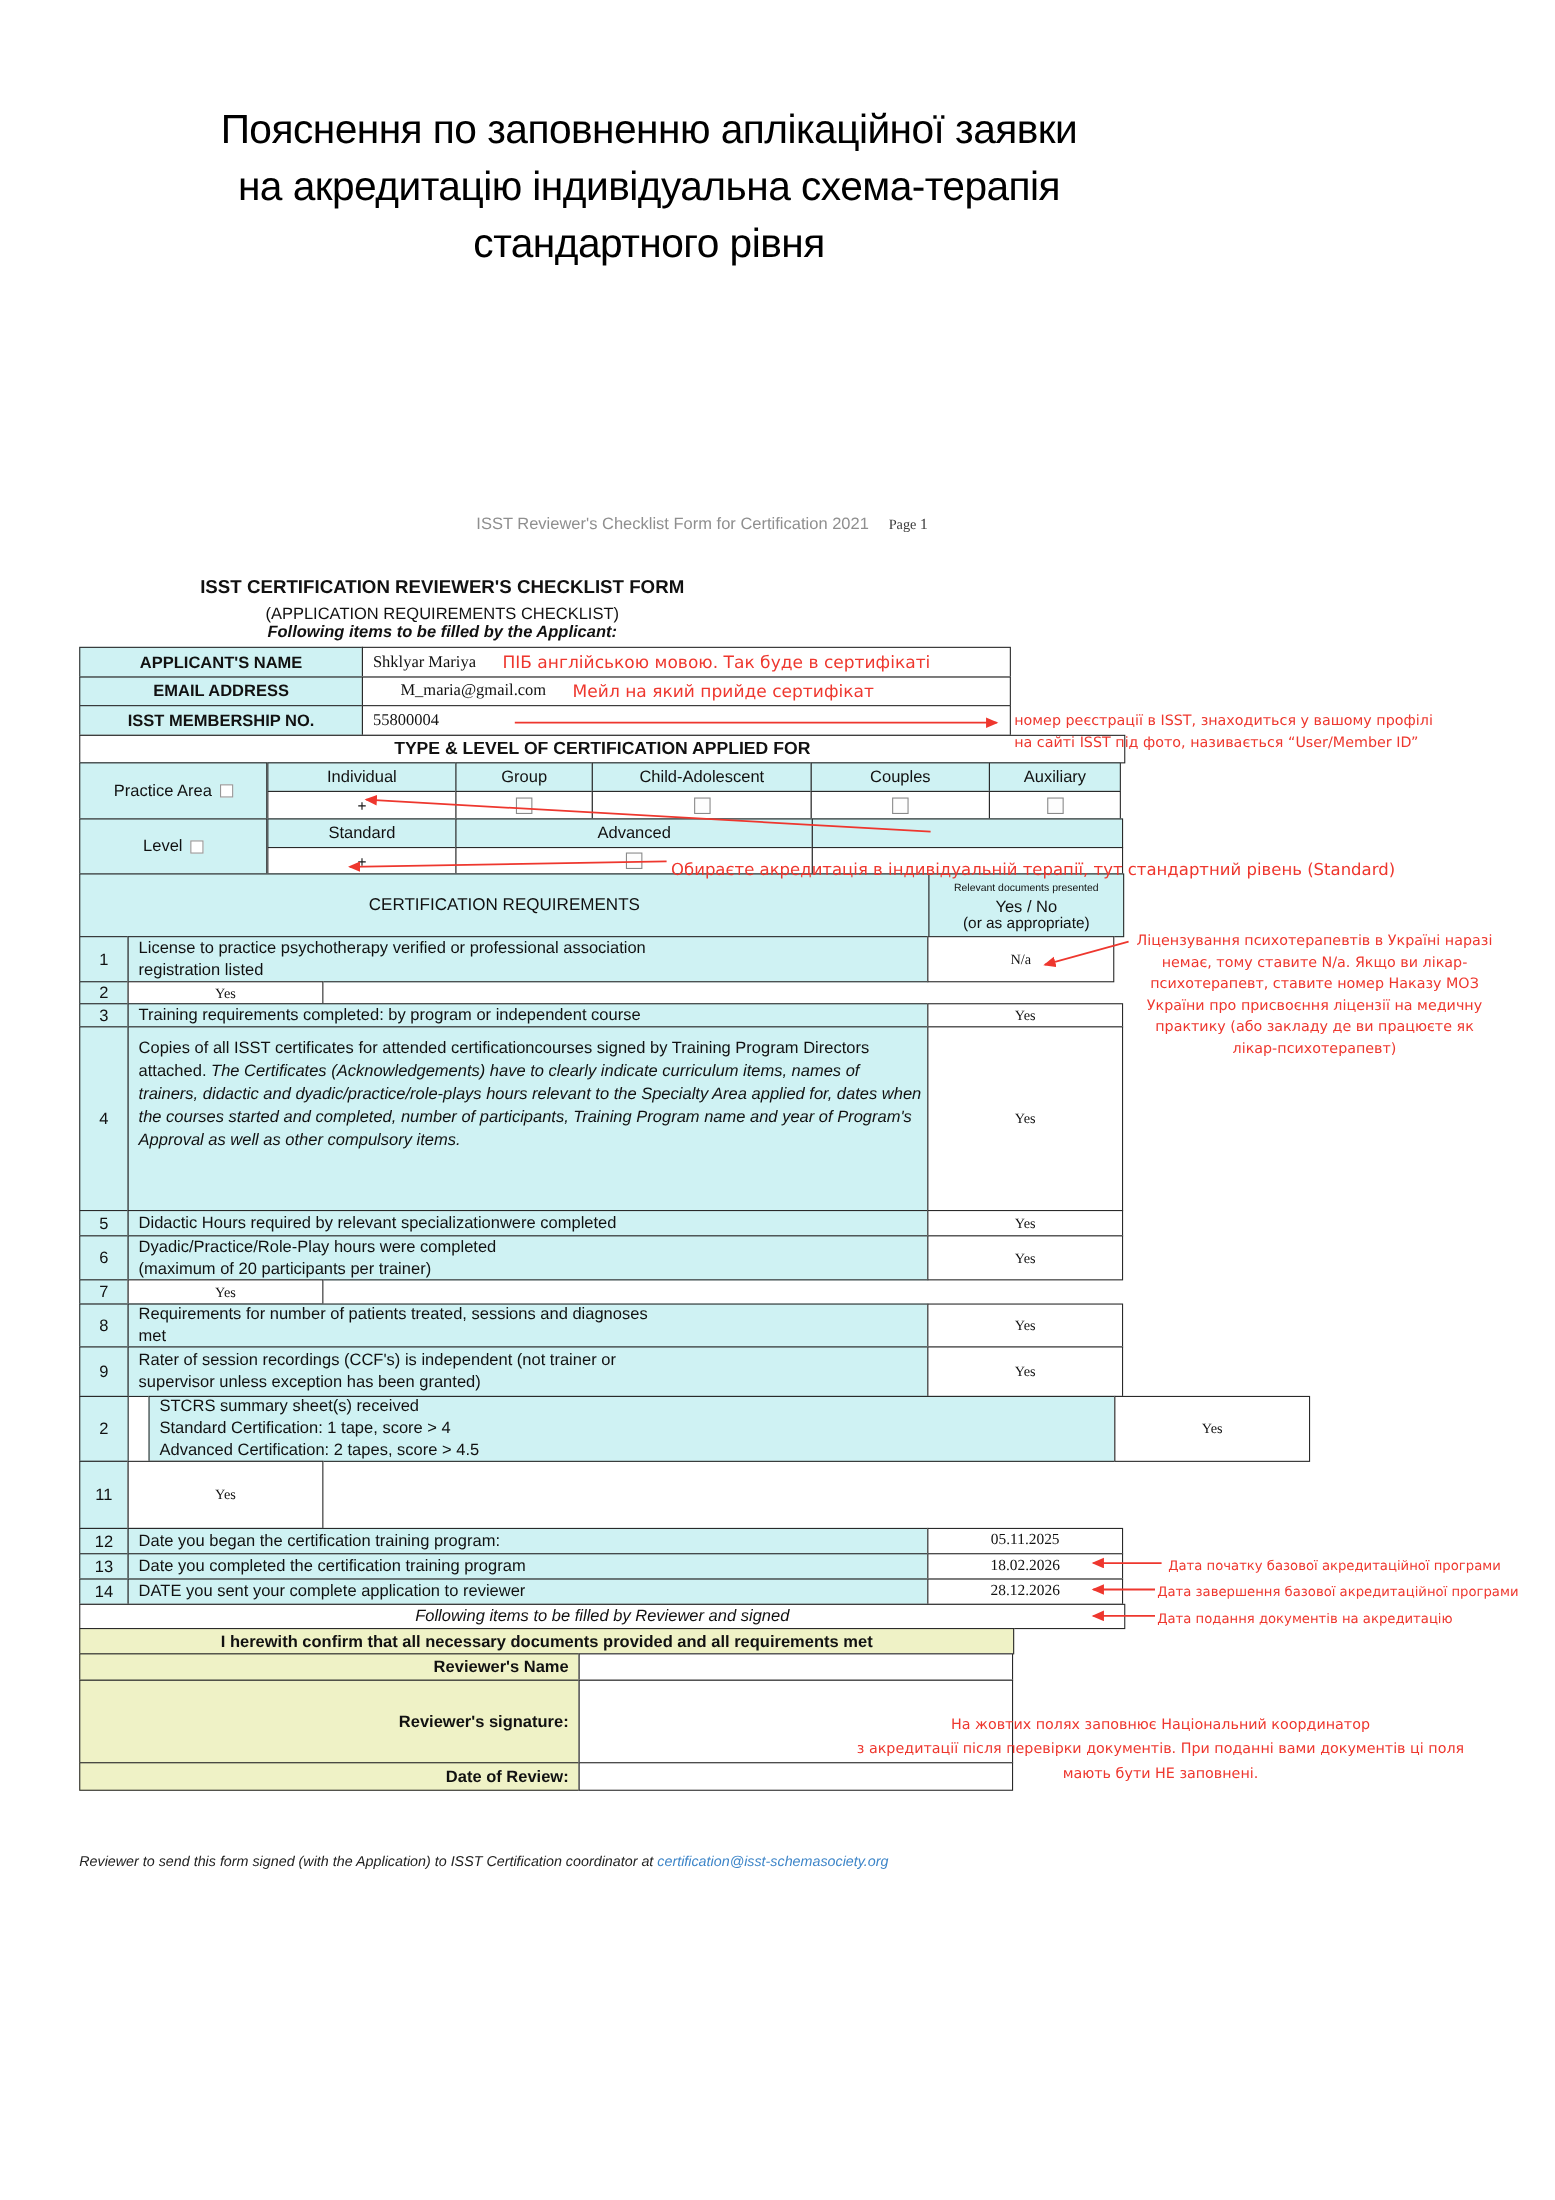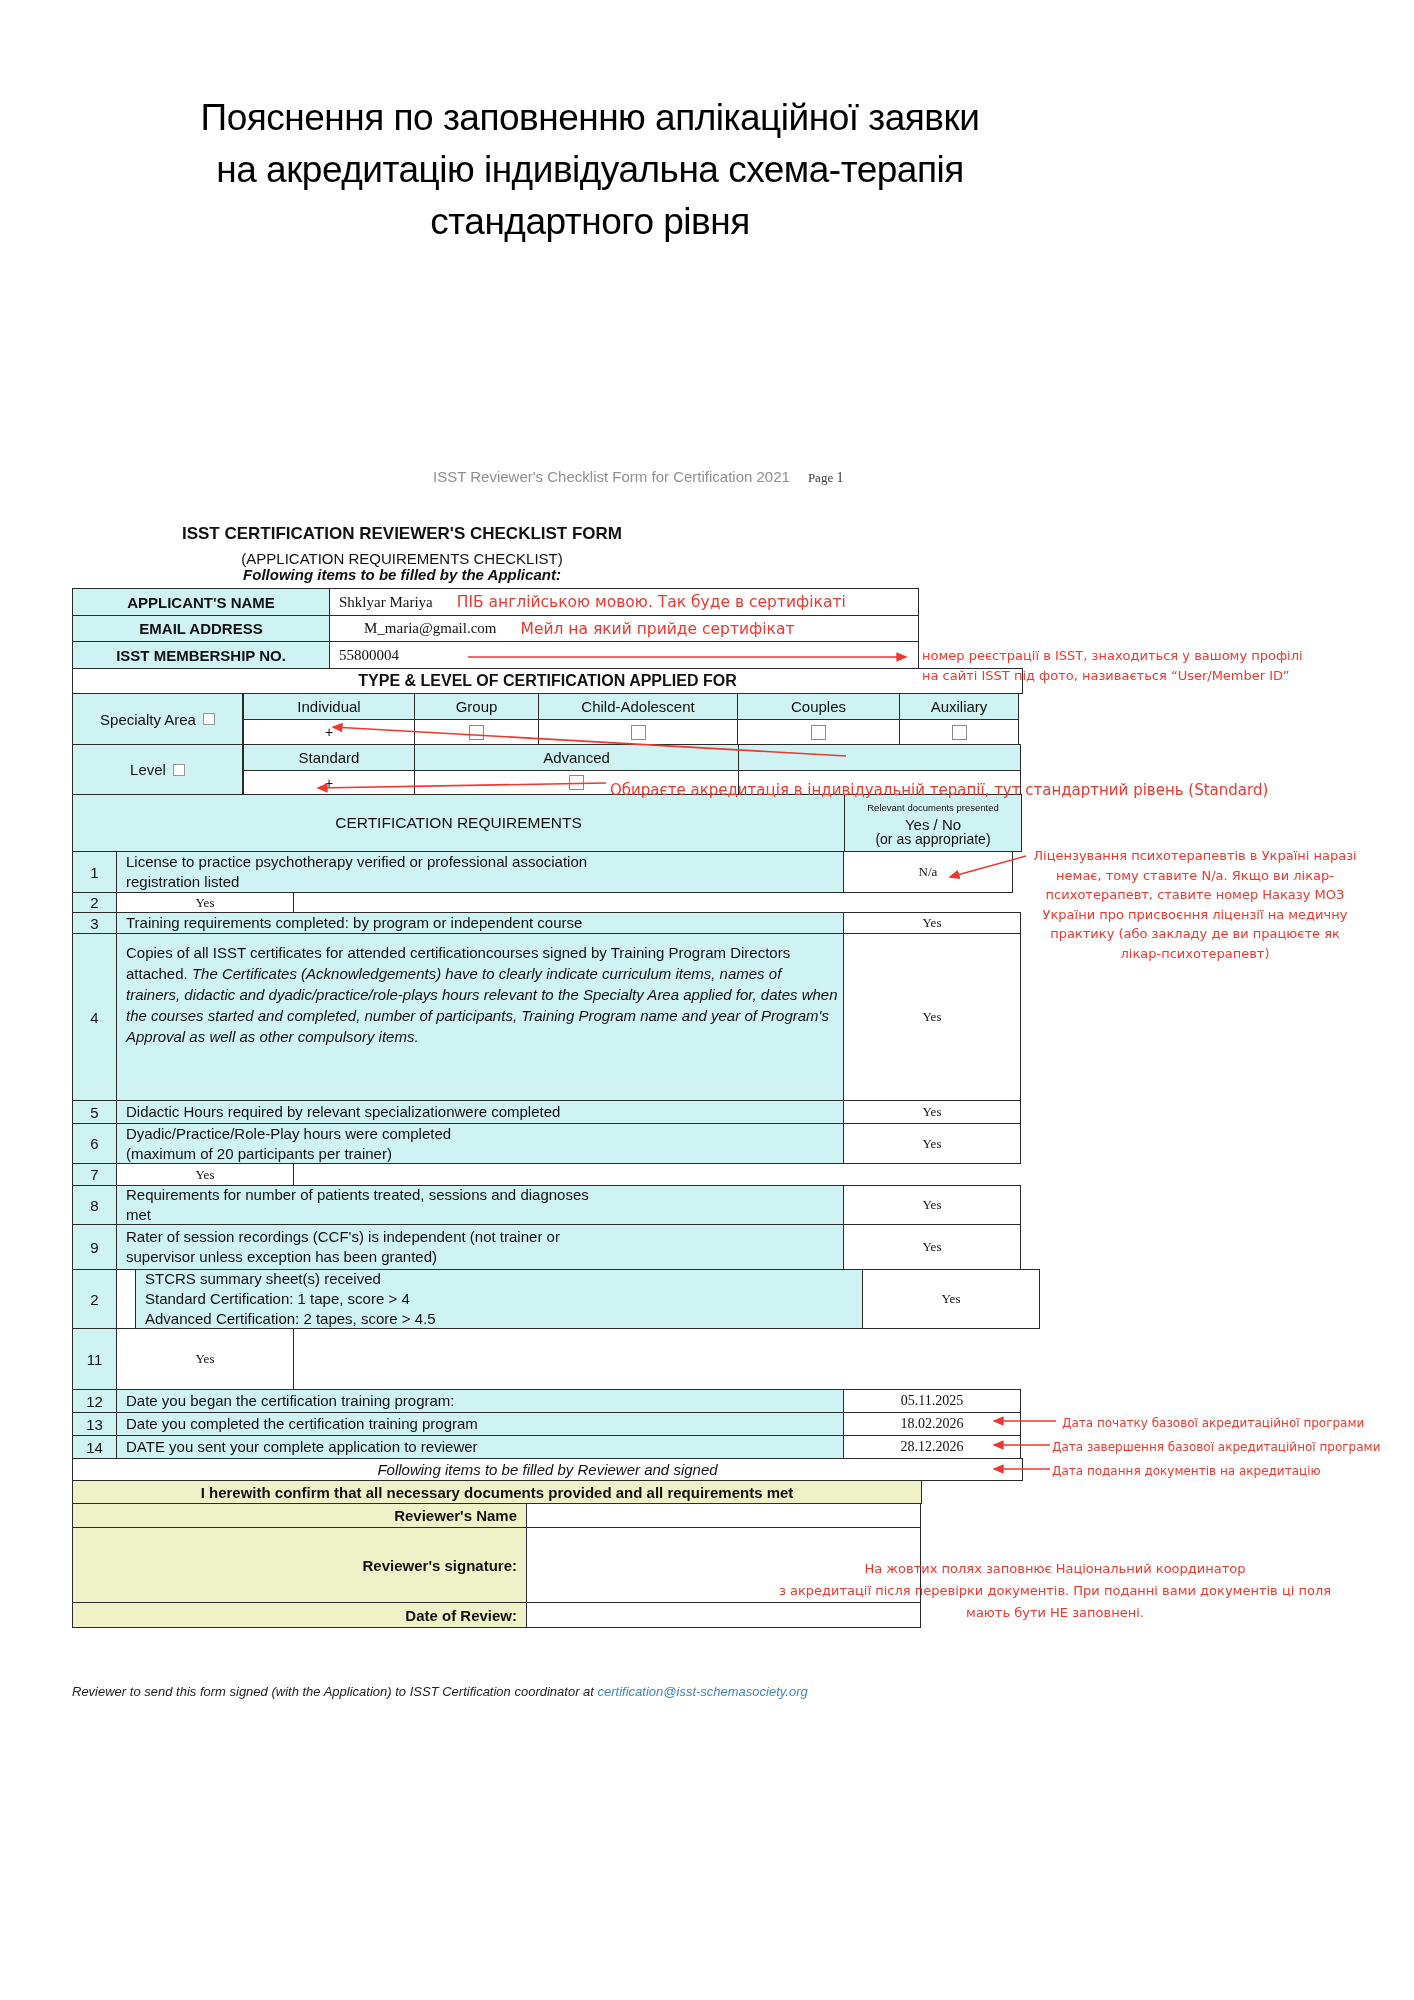--- a/index.html
+++ b/index.html
@@ -105,21 +105,21 @@
         <span class="val">55800004</span>
       </div>
     </div>
 
     <div class="t-row">
       <div class="cell center bold" style="width:951px;height:26px;font-size:16px;">TYPE &amp; LEVEL OF CERTIFICATION APPLIED FOR</div>
     </div>
 
     <div class="t-row">
       <div class="cell cyan center" style="width:171px;height:52px;">
-        <span>Specialty Area</span>
+        <span>Practice Area</span>
           <span class="mini-chk"></span>
       </div>
       <div>
         <div class="t-row">
           <div class="cell cyan center" style="width:172px;height:27px;">Individual</div>
           <div class="cell cyan center" style="width:125px;height:27px;">Group</div>
           <div class="cell cyan center" style="width:200px;height:27px;">Child-Adolescent</div>
           <div class="cell cyan center" style="width:163px;height:27px;">Couples</div>
           <div class="cell cyan center" style="width:120px;height:27px;">Auxiliary</div>
         </div>
@@ -213,21 +213,21 @@
       <div class="cell ans" style="width:178px;height:40px;">Yes</div>
     </div>
     <div class="t-row">
       <div class="cell cyan num" style="width:45px;height:46px;">9</div>
       <div class="cell cyan padL desc pre" style="width:728px;height:46px;">Rater of session recordings (CCF's) is independent (not trainer or
 supervisor unless exception has been granted)</div>
       <div class="cell ans" style="width:178px;height:46px;">Yes</div>
     </div>
     <div class="t-row">
       <div class="cell cyan num" style="width:45px;height:60px;">2</div>
-      <div class="cell cyan padL desc pre" style="width:728px;height:60px;margin-left:18px;">STCRS summary sheet(s) received
+      <div class="cell cyan padL desc pre" style="width:879px;height:60px;margin-left:18px;">STCRS summary sheet(s) received
 Standard Certification: 1 tape, score &gt; 4
 Advanced Certification: 2 tapes, score &gt; 4.5</div>
       <div class="cell ans" style="width:178px;height:60px;">Yes</div>
     </div>
     <div class="t-row">
       <div class="cell cyan num" style="width:45px;height:62px;">11</div>
       <div class="cell ans" style="width:178px;height:62px;">Yes</div>
     </div>
     <div class="t-row">
       <div class="cell cyan num" style="width:45px;height:24px;">12</div>

